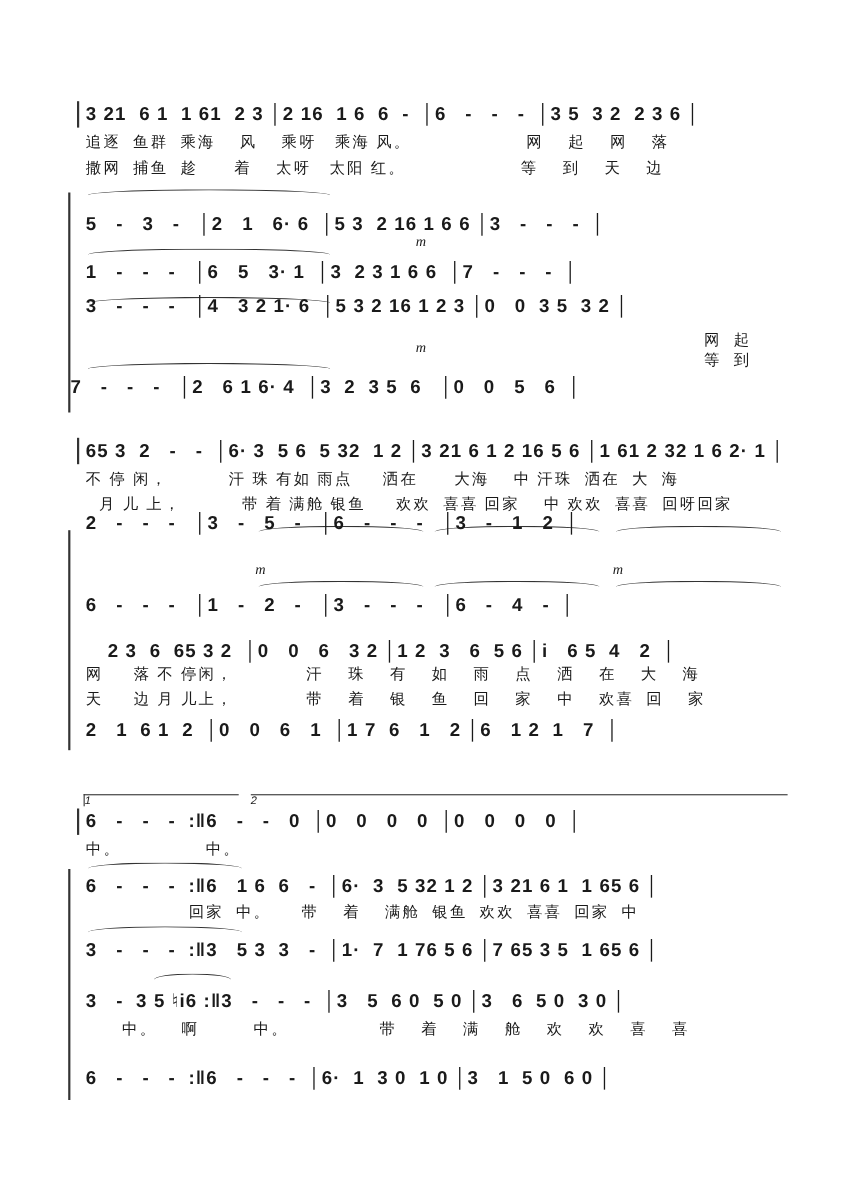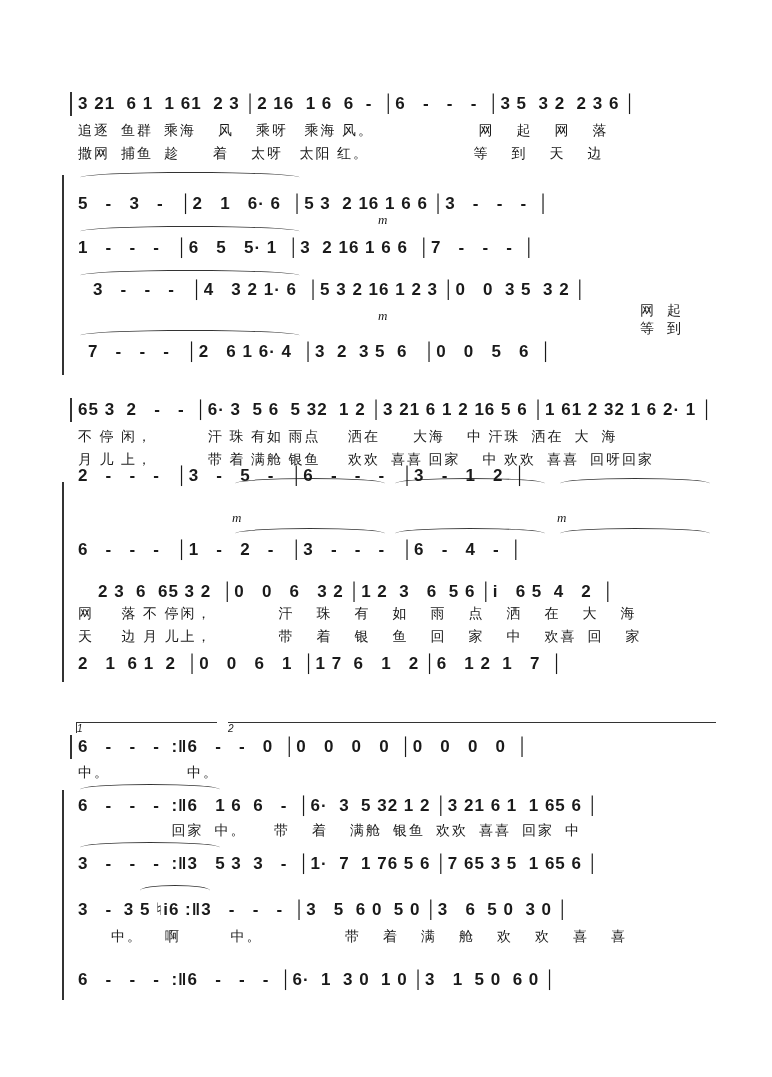--- a/index.html
+++ b/index.html
@@ -24,35 +24,35 @@
     <div class="bar" style="left:70px;top:92px;height:24px;"></div>
     <div class="note" style="left:78px;top:94px;">3 21  6 1  1 61  2 3 │2 16  1 6  6  -  │6   -   -   -  │3 5  3 2  2 3 6 │</div>
     <div class="lyric" style="left:78px;top:122px;">追逐  鱼群  乘海    风    乘呀   乘海 风。                   网    起    网    落</div>
     <div class="lyric" style="left:78px;top:145px;">撒网  捕鱼  趁      着    太呀   太阳 红。                   等    到    天    边</div>
 
     <div class="brace" style="left:62px;top:175px;height:200px;"></div>
     <div class="tie" style="left:80px;top:172px;width:220px;"></div>
     <div class="note" style="left:78px;top:184px;margin-top:10px;">5   -   3   -   │2   1   6· 6  │5 3  2 16 1 6 6 │3   -   -   -  │</div>
     <div class="mark" style="left:378px;top:212px;">m</div>
     <div class="tie" style="left:80px;top:226px;width:220px;"></div>
-    <div class="note" style="left:78px;top:238px;">1   -   -   -   │6   5   5· 1  │3  2 16 1 6 6  │7   -   -   -  │</div>
+    <div class="note" style="left:78px;top:238px;">1   -   -   -   │6   5   3· 1  │3  2 3 1 6 6  │7   -   -   -  │</div>
     <div class="tie" style="left:80px;top:270px;width:220px;"></div>
-    <div class="note" style="left:78px;top:280px;margin-left:15px;">3   -   -   -   │4   3 2 1· 6  │5 3 2 16 1 2 3 │0   0  3 5  3 2 │</div>
+    <div class="note" style="left:78px;top:269px;">3   -   -   -   │4   3 2 1· 6  │5 3 2 16 1 2 3 │0   0  3 5  3 2 │</div>
     <div class="lyric" style="left:640px;top:302px;">网  起</div>
     <div class="lyric" style="left:640px;top:320px;">等  到</div>
     <div class="mark" style="left:378px;top:308px;">m</div>
     <div class="tie" style="left:80px;top:330px;width:220px;"></div>
-    <div class="note" style="left:88px;top:342px;">7   -   -   -   │2   6 1 6· 4  │3  2  3 5  6   │0   0   5   6  │</div>
+    <div class="note" style="left:64px;top:342px;">7   -   -   -   │2   6 1 6· 4  │3  2  3 5  6   │0   0   5   6  │</div>
   </div>
 
   <div>
     <div class="bar" style="left:70px;top:398px;height:24px;"></div>
     <div class="note" style="left:78px;top:400px;">65 3  2   -   -  │6· 3  5 6  5 32  1 2 │3 21 6 1 2 16 5 6 │1 61 2 32 1 6 2· 1 │</div>
     <div class="lyric" style="left:78px;top:428px;">不 停 闲，          汗 珠 有如 雨点     洒在      大海    中 汗珠  洒在  大  海</div>
-    <div class="lyric" style="left:78px;top:451px;">月 儿 上，          带 着 满舱 银鱼     欢欢  喜喜 回家    中 欢欢  喜喜  回呀回家</div>
+    <div class="lyric" style="left:90px;top:451px;">月 儿 上，          带 着 满舱 银鱼     欢欢  喜喜 回家    中 欢欢  喜喜  回呀回家</div>
 
     <div class="brace" style="left:62px;top:482px;height:200px;"></div>
     <div class="tie" style="left:235px;top:478px;width:150px;"></div>
     <div class="tie" style="left:395px;top:478px;width:150px;"></div>
     <div class="tie" style="left:560px;top:478px;width:150px;"></div>
     <div class="note" style="left:78px;top:466px;">2   -   -   -   │3   -   5   -   │6   -   -   -   │3   -   1   2  │</div>
     <div class="mark" style="left:232px;top:510px;">m</div>
     <div class="mark" style="left:557px;top:510px;">m</div>
     <div class="tie" style="left:235px;top:528px;width:150px;"></div>
     <div class="tie" style="left:395px;top:528px;width:150px;"></div>

